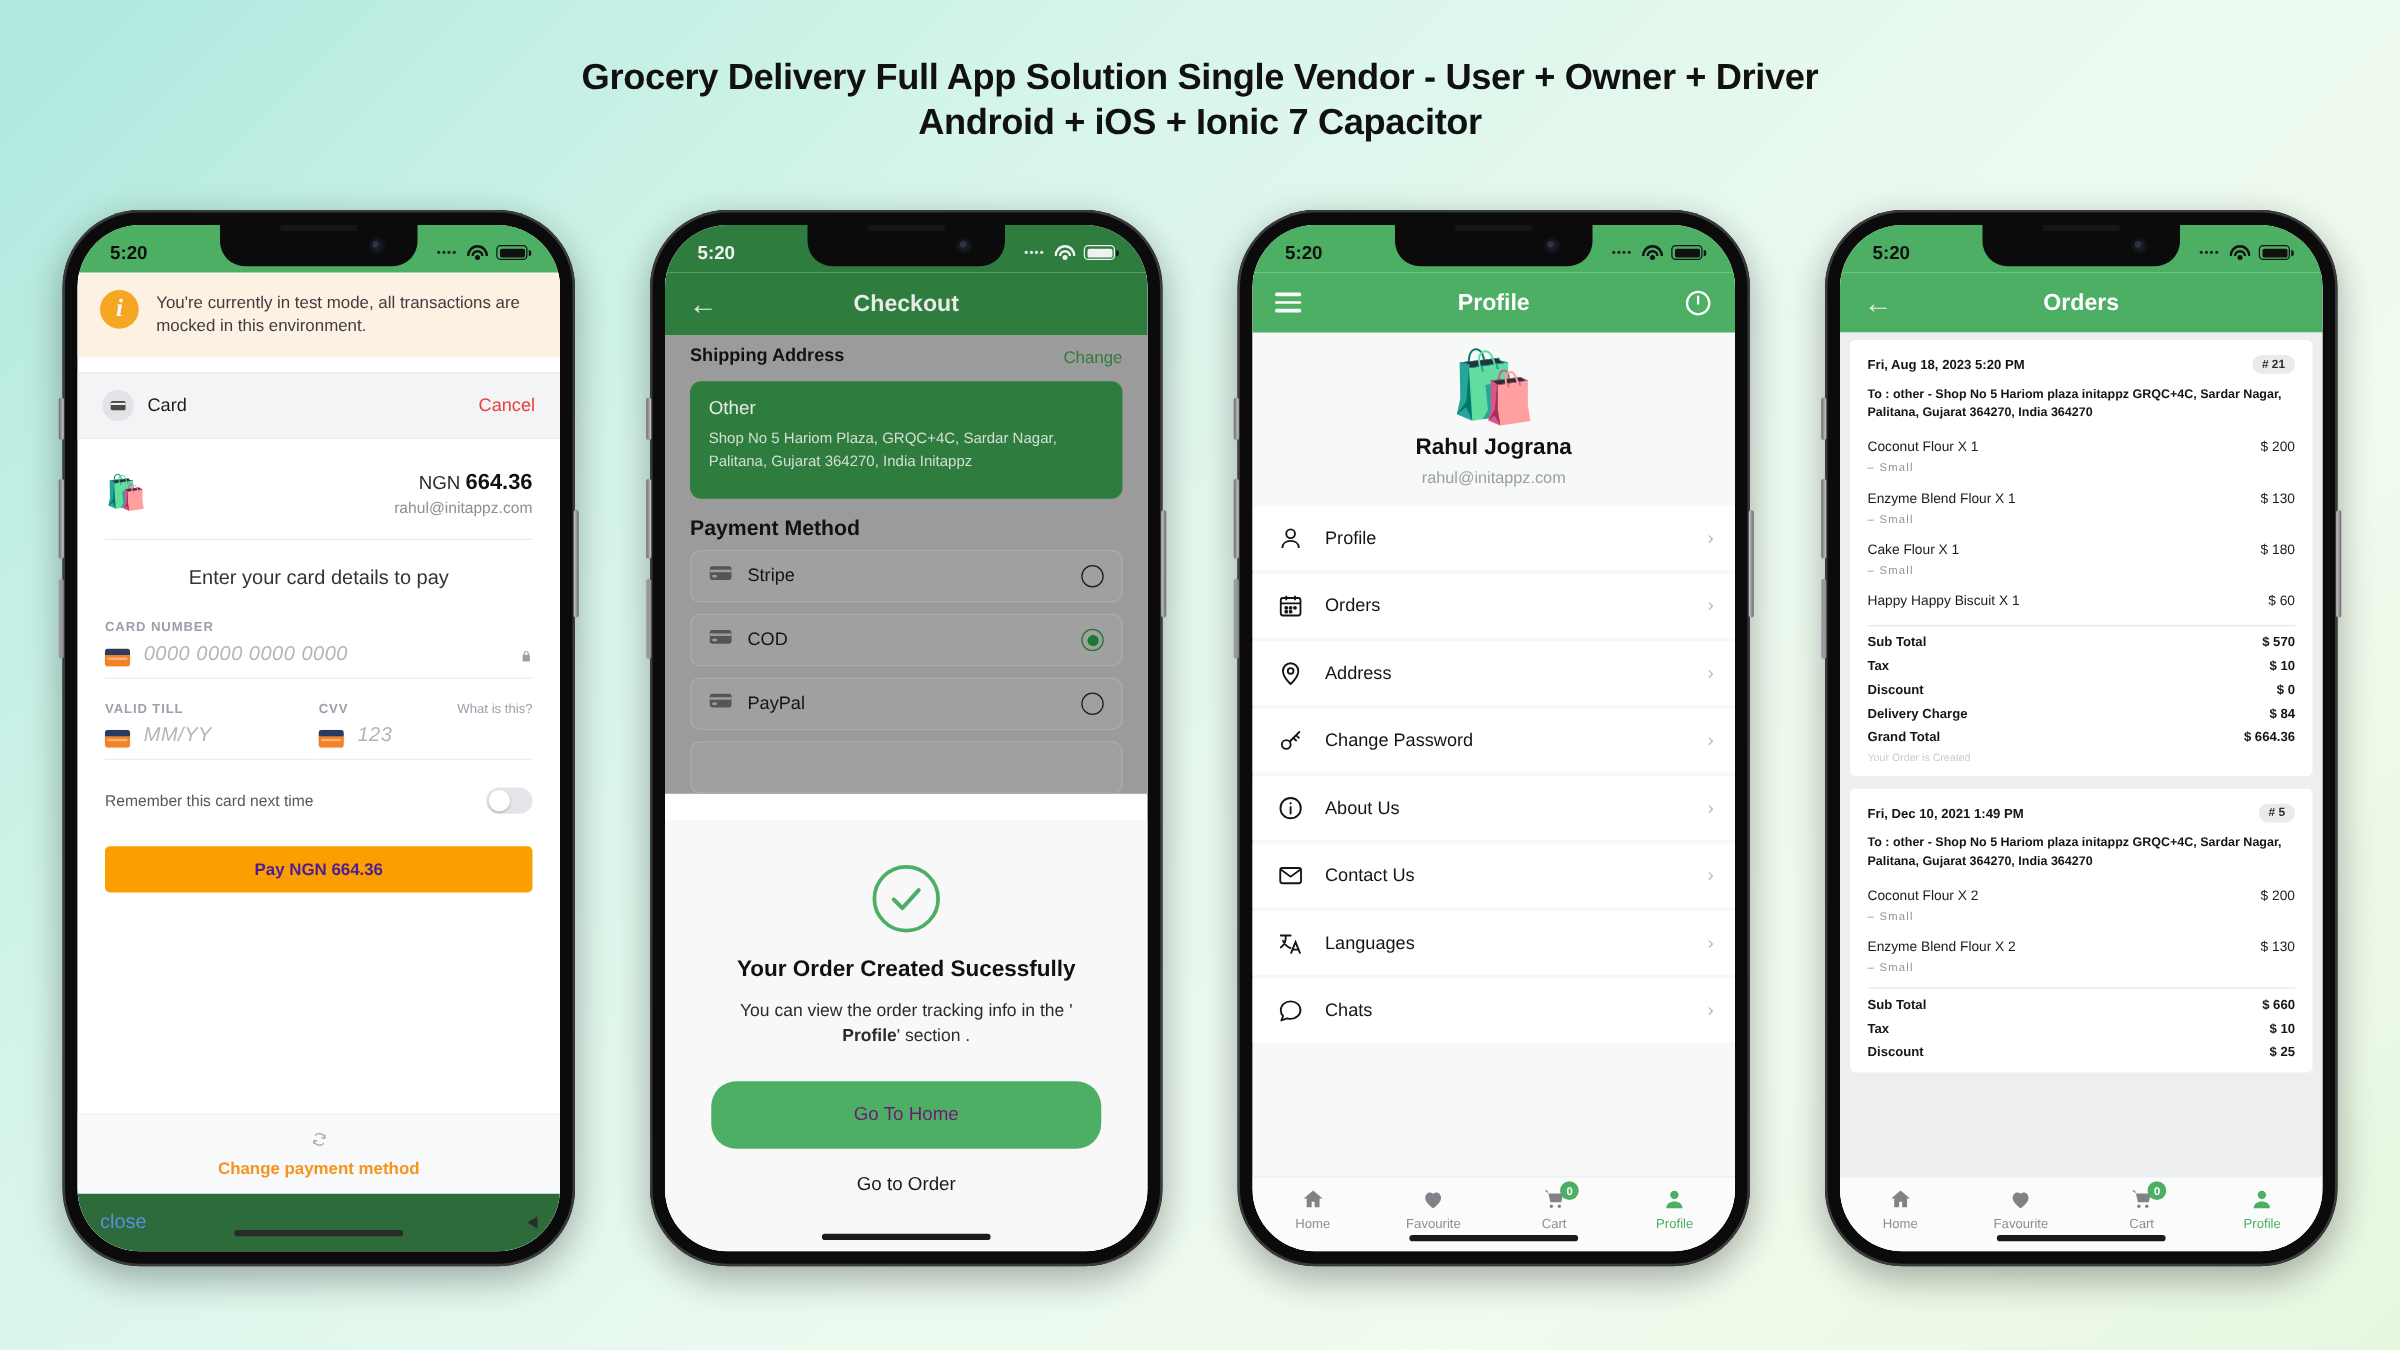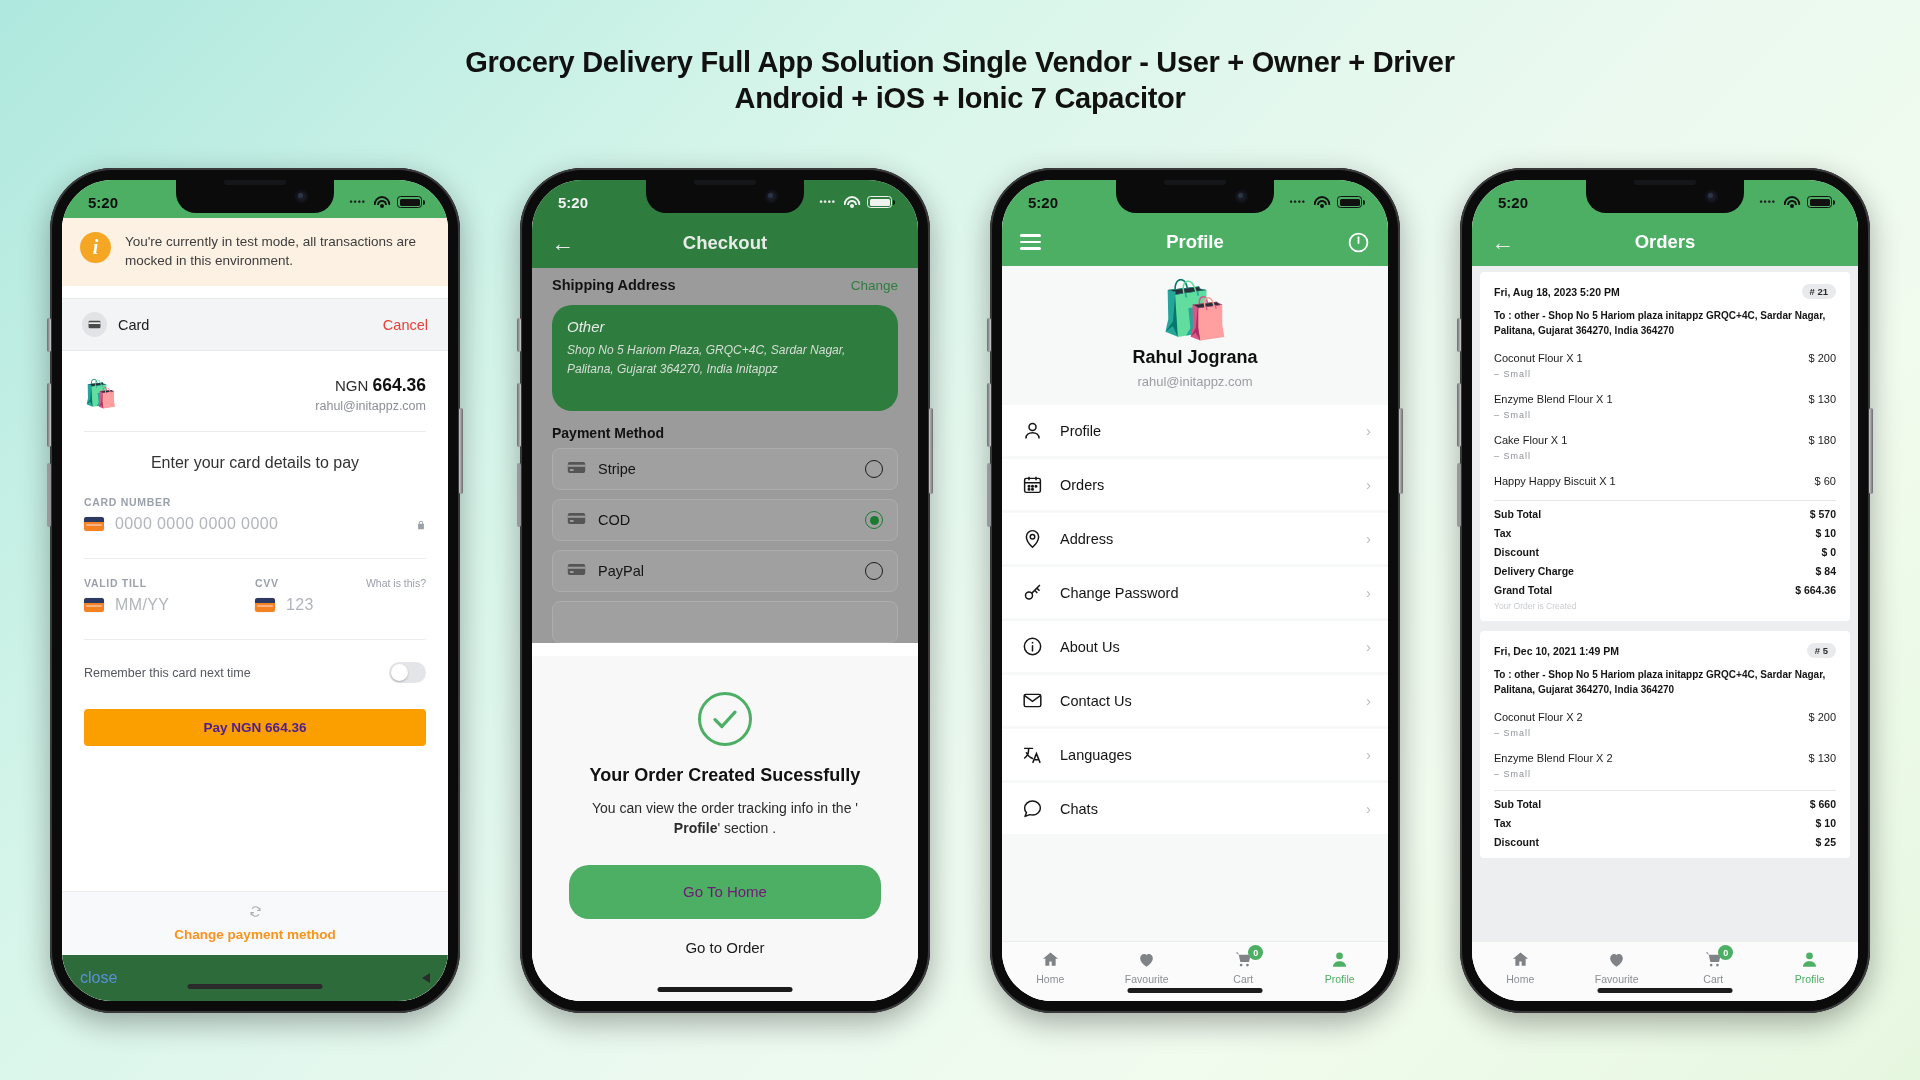--- a/index.html
+++ b/index.html
@@ -139,21 +139,21 @@
   }
   .amountrow .bag { font-size:27px; line-height:1; }
   .amountrow .r { text-align:right; }
   .amountrow .amt { font-size:15px; color:#2c2c2c; }
   .amountrow .amt b { font-size:17.5px; color:#111; }
   .amountrow .mail { font-size:12.5px; color:#8b8f96; margin-top:3px; }
   .divline { height:1px; background:#ececee; margin:0 22px; }
   .enter-lbl { text-align:center; font-size:16px; color:#333; padding:22px 0 24px; }
   .fieldwrap { padding: 0 22px; }
   .flabel { font-size:10.5px; letter-spacing:0.7px; color:#9aa1ab; font-weight:600; }
-  .finput { display:flex; align-items:center; gap:11px; padding:7px 0 25px; border-bottom:1px solid #ededef; position:relative; }
+  .finput { display:flex; align-items:flex-end; gap:11px; padding:7px 0 9px; border-bottom:1px solid #ededef; position:relative;font-style:italic; }
   .cflag { width:20px; height:14px; border-radius:2.5px; overflow:hidden; flex:0 0 auto;
            background:#f58220; position:relative; box-shadow:0 0 0 0.5px rgba(0,0,0,.08); }
   .cflag i { position:absolute; left:0; right:0; }
   .cflag .t { top:0; height:5px; background:#2b3a62; }
   .cflag .m { top:6.5px; height:2.6px; background:#f7b38a; left:2px; right:2px; border-radius:1px; }
   .finput .val { font-size:16px; color:#b1b5bb; letter-spacing:0.4px; }
   .finput .lock { position:absolute; right:0; top:11px; width:10px; height:12px; }
   .tworow { display:flex; gap:0; margin-top:18px; }
   .tworow .col { flex:1; position:relative; }
   .tworow .whatis { position:absolute; right:0; top:0; font-size:10.5px; color:#9aa1ab; }
@@ -190,24 +190,24 @@
   .p2-body { position:absolute; top:38px; left:0; right:0; bottom:0; background:#fff; }
   .navbar {
     height:50px; background:#2e7d3f; display:flex; align-items:center; position:relative;
   }
   .navbar .back { position:absolute; left:19px; font-size:23px; color:#e8eae8; line-height:1; }
   .navbar .ttl { flex:1; text-align:center; color:#e9ebe9; font-size:18.5px; font-weight:bold; }
   .dim { background:#9b9b9b; }
   .sec-hd { display:flex; align-items:center; justify-content:space-between; padding:9px 20px 8px; }
   .sec-hd .t { font-size:14.5px; font-weight:bold; color:#121212; }
   .sec-hd .a { font-size:13.5px; color:#2e7d3f; }
-  .addrcard { margin:4px 20px 0; background:#2e7d3f; border-radius:20px; padding:13px 15px 33px;font-style:italic; }
+  .addrcard { margin:4px 20px 0; background:#2e7d3f; border-radius:9px; padding:13px 15px 21px; }
   .addrcard .ttl { color:#e6eae6; font-size:15px; margin-bottom:6px; }
   .addrcard .l { color:#d6ded6; font-size:12px; line-height:1.55; }
-  .sec-hd2 { padding:14px 20px 7px; font-size:14px; font-weight:bold; color:#121212; }
+  .sec-hd2 { padding:14px 20px 7px; font-size:17px; font-weight:bold; color:#121212; }
   .pm {
     margin:0 20px 9px; height:42px; border:1px solid #adadad; border-radius:8px;
     display:flex; align-items:center; padding:0 14px; gap:12px; background:rgba(255,255,255,0.06);
   }
   .pm .pmlbl { font-size:14.5px; color:#141414; flex:1; }
   .pm .radio { width:18px;height:18px;border-radius:50%;border:1.6px solid #1d1d1d; }
   .pm .radio.on { border-color:#1b7a32; display:flex;align-items:center;justify-content:center; }
   .pm .radio.on i { width:9px;height:9px;border-radius:50%;background:#1b7a32; }
   .cardico svg { width:19px; height:19px; }
   .modal {

